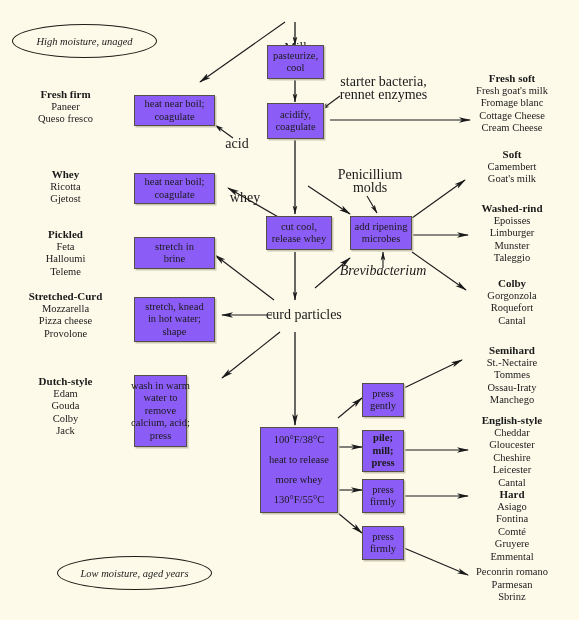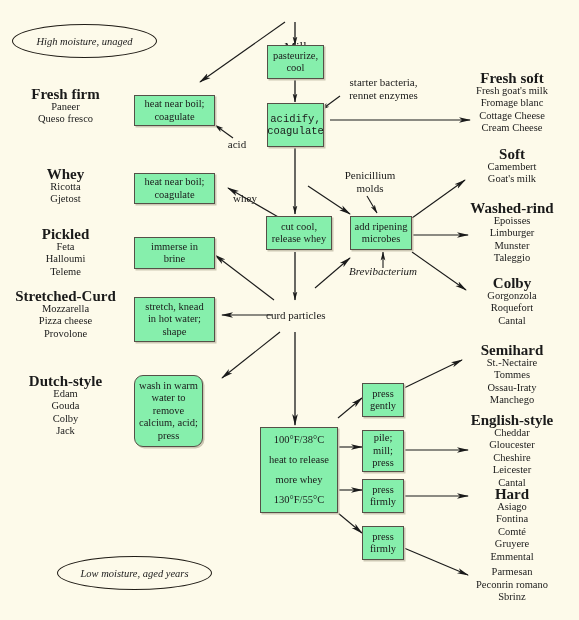--- a/index.html
+++ b/index.html
@@ -20,46 +20,46 @@
     position: absolute;
     left: 0; top: 0;
     width: 579px;
     height: 620px;
     pointer-events: none;
   }
   .node {
     position: absolute;
     box-sizing: border-box;
     border: 1px solid #555047;
-    background: #86efac;
+    background: #8b5cf6;
     font-size: 10.5px;
     line-height: 12.5px;
     text-align: center;
     display: flex;
     flex-direction: column;
     align-items: center;
     justify-content: center;
     padding: 2px 3px;
     box-shadow: 1.5px 1.5px 0 0 #cdc8b4;
   }
   .node div { white-space: nowrap; }
   .cat {
     position: absolute;
     text-align: center;
     font-size: 10.5px;
     line-height: 12.6px;
     white-space: nowrap;
   }
   .cat .hd {
     font-weight: bold;
-    font-size: 15px;
+    font-size: 11px;
   }
   .freelabel {
     position: absolute;
-    font-size: 11px;
+    font-size: 14px;
     line-height: 12.5px;
     text-align: center;
     white-space: nowrap;
   }
   .freelabel.ital { font-style: italic; text-align: center; }
   .title {
     position: absolute;
     font-size: 13px;
     text-align: center;
     white-space: nowrap;
@@ -159,47 +159,47 @@
 
   <div class="ellipse" style="left:12px; top:24px; width:145px; height:34px;">High moisture, unaged</div>
 
   <div class="ellipse" style="left:57px; top:556px; width:155px; height:34px;">Low moisture, aged years</div>
 
   <div class="node" style="left:267px; top:45px; width:57px; height:34px;">
     <div>pasteurize,</div>
     <div>cool</div>
   </div>
 
-  <div class="node" style="left:267px; top:103px; width:57px; height:44px;font-family:Liberation Mono, monospace;">
+  <div class="node" style="left:267px; top:103px; width:57px; height:36px;">
     <div>acidify,</div>
     <div>coagulate</div>
   </div>
 
   <div class="node" style="left:134px; top:95px; width:81px; height:31px;">
     <div>heat near boil;</div>
     <div>coagulate</div>
   </div>
 
   <div class="node" style="left:134px; top:173px; width:81px; height:31px;">
     <div>heat near boil;</div>
     <div>coagulate</div>
   </div>
 
   <div class="node" style="left:134px; top:237px; width:81px; height:32px;">
-    <div>immerse in</div>
+    <div>stretch in</div>
     <div>brine</div>
   </div>
 
   <div class="node" style="left:134px; top:297px; width:81px; height:45px;align-items:center;">
     <div>stretch, knead</div>
     <div>in hot water;</div>
     <div>shape</div>
   </div>
 
-  <div class="node" style="left:134px; top:375px; width:69px; height:72px;border-radius:9px;">
+  <div class="node" style="left:134px; top:375px; width:53px; height:72px;">
     <div>wash in warm</div>
     <div>water to</div>
     <div>remove</div>
     <div>calcium, acid;</div>
     <div>press</div>
   </div>
 
   <div class="node" style="left:266px; top:216px; width:66px; height:34px;">
     <div>cut cool,</div>
     <div>release whey</div>
@@ -215,21 +215,21 @@
     <div>heat to release</div>
     <div>more whey</div>
     <div>130°F/55°C</div>
   </div>
 
   <div class="node" style="left:362px; top:383px; width:42px; height:34px;">
     <div>press</div>
     <div>gently</div>
   </div>
 
-  <div class="node" style="left:362px; top:430px; width:42px; height:42px;">
+  <div class="node" style="left:362px; top:430px; width:42px; height:42px;font-weight:bold;">
     <div>pile;</div>
     <div>mill;</div>
     <div>press</div>
   </div>
 
   <div class="node" style="left:362px; top:479px; width:42px; height:34px;">
     <div>press</div>
     <div>firmly</div>
   </div>
 
@@ -339,18 +339,18 @@
   <div class="cat" style="left:449px; top:488px; width:126px;">
     <div class="hd">Hard</div>
     <div>Asiago</div>
     <div>Fontina</div>
     <div>Comté</div>
     <div>Gruyere</div>
     <div>Emmental</div>
   </div>
 
   <div class="cat" style="left:449px; top:566px; width:126px;">
+    <div>Peconrin romano</div>
     <div>Parmesan</div>
-    <div>Peconrin romano</div>
     <div>Sbrinz</div>
   </div>
 
 </div>
 
 </body></html>

